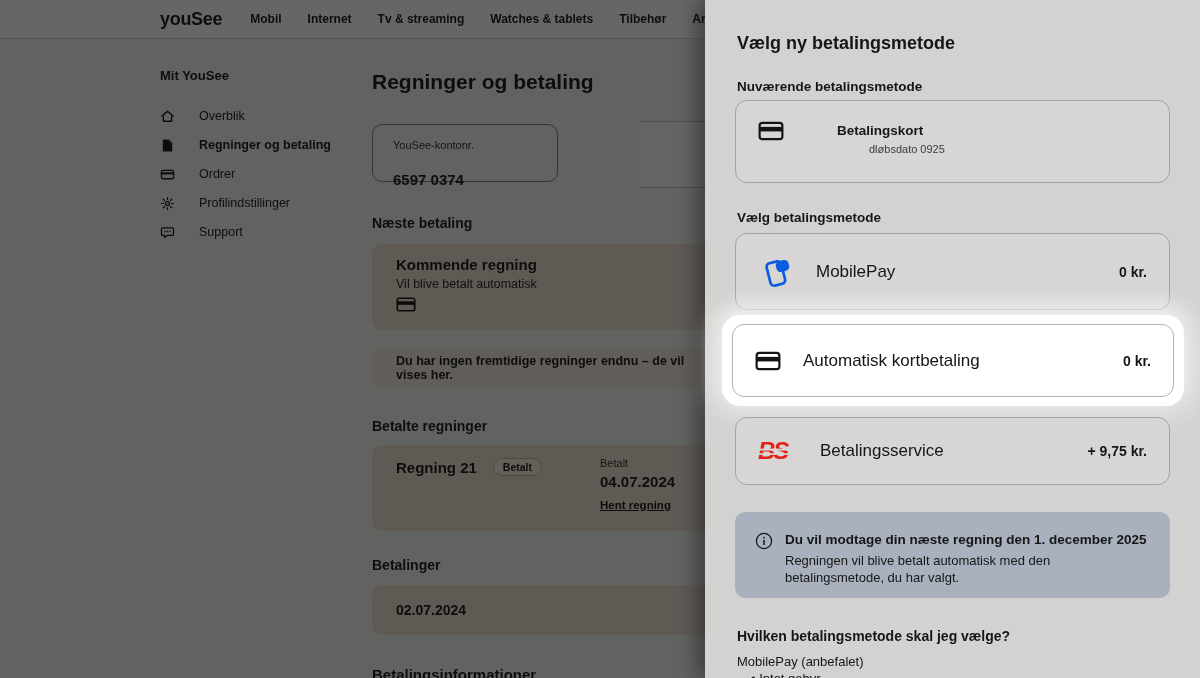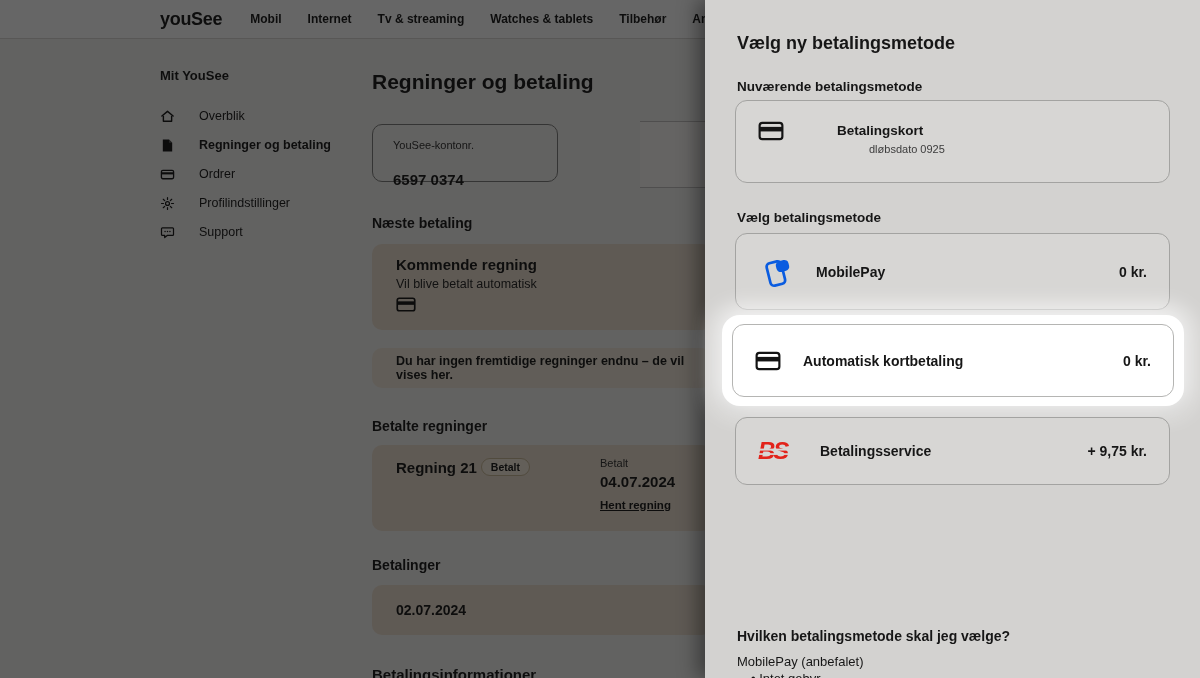--- a/index.html
+++ b/index.html
@@ -33,41 +33,41 @@
 
   .upcoming { top:244px; height:86px; padding:12px 0 0 24px; }
   .upcoming-title { font-size:15px; font-weight:700; }
   .upcoming-sub { font-size:12.5px; margin-top:4px; color:#222; }
   .upcoming svg { width:20px; height:15px; margin-top:6px; }
 
   .notice-strip { top:348px; height:40px; background:#f1e8d9; display:flex; align-items:center; padding-left:24px; }
   .notice-strip span { font-size:12.5px; font-weight:700; }
 
   .paid-card { top:445px; height:86px; padding:13px 0 0 24px; }
-  .paid-row { display:flex; align-items:center; gap:4px; }
+  .paid-row { display:flex; align-items:center; gap:16px; }
   .paid-name { font-size:15px; font-weight:700; }
   .badge { font-size:10.5px; font-weight:600; background:#f6edde; border:1px solid #c9b897; border-radius:999px; padding:2px 9px; }
   .paid-col { position:absolute; left:228px; top:12px; }
   .paid-lbl { font-size:11px; color:#2e2e2e; }
   .paid-date { font-size:15px; font-weight:700; margin-top:4px; }
   .paid-link { font-size:11.5px; font-weight:700; text-decoration:underline; margin-top:9px; display:inline-block; cursor:pointer; }
 
   .pay-card { top:585px; height:50px; display:flex; align-items:center; padding-left:24px; }
   .pay-card span { font-size:14px; font-weight:700; }
 
   
   #backdrop { position:absolute; left:0; top:0; width:705px; height:678px; background:rgba(8,8,8,0.62); cursor:pointer; }
 
   
   #panel { position:absolute; left:705px; top:0; width:495px; height:678px; background:#d3d2d0; box-shadow:-8px 0 18px rgba(0,0,0,0.38); }
   .panel-title { position:absolute; left:32px; top:33px; font-size:18px; font-weight:700; }
   .panel-h { position:absolute; left:32px; font-size:13.5px; font-weight:700; }
   .pm-card { position:absolute; left:30px; width:435px; background:#d7d6d4; border:1px solid #a3a3a1; border-radius:12px; cursor:pointer; }
   .pm-row { display:flex; align-items:center; height:100%; padding:0 22px; }
-  .pm-name { font-size:14px; font-weight:700; margin-left:22px; }
+  .pm-name { font-size:17px; font-weight:400; margin-left:22px; }
   .pm-price { margin-left:auto; font-size:14px; font-weight:600; white-space:nowrap; }
   .cc-icon { width:26px; height:20px; flex:0 0 26px; }
   .mp-icon { width:36px; height:36px; flex:0 0 36px; }
   .bs-icon { width:40px; height:26px; flex:0 0 40px; }
 
   .current-card { top:100px; height:83px; padding:20px 22px 0 22px; }
   .current-row { display:flex; align-items:flex-start;gap:31px; }
   .current-txt { margin-left:22px; padding-top:2px; }
   .current-name { font-size:13.5px; font-weight:700; }
   .current-detail { font-size:11px; color:#3c3c3c; margin-top:5px; margin-left:32px; }
@@ -254,19 +254,32 @@
         <svg class="bs-icon" viewBox="0 0 40 26">
           <text x="0" y="21" font-size="24" font-weight="900" font-style="italic" fill="#e2231a" letter-spacing="-2">BS</text>
           <rect x="0" y="10.6" width="40" height="2" fill="#d7d6d4"></rect>
           <rect x="0" y="15.2" width="40" height="1.7" fill="#d7d6d4"></rect>
         </svg>
         <span class="pm-name">Betalingsservice</span>
         <span class="pm-price">+ 9,75 kr.</span>
       </div>
     </div>
 
+    <div class="info-box">
+      <div class="info-row">
+        <svg viewBox="0 0 18 18">
+            <circle cx="9" cy="9" r="7.6" fill="none" stroke="#161616" stroke-width="1.3"></circle>
+            <rect x="8.25" y="7.8" width="1.5" height="5.2" fill="#161616"></rect>
+            <rect x="8.25" y="4.8" width="1.5" height="1.7" fill="#161616"></rect>
+          </svg>
+        <div>
+          <div class="info-title">Du vil modtage din næste regning den 1. december 2025</div>
+          <div class="info-body">Regningen vil blive betalt automatisk med den betalingsmetode, du har valgt.</div>
+        </div>
+      </div>
+    </div>
 
     <div class="faq-h">Hvilken betalingsmetode skal jeg vælge?</div>
     <div class="faq-sub">MobilePay (anbefalet)</div>
     <div class="faq-bullet">Intet gebyr</div>
   </div>
 
 </div>
 
 </body></html>

